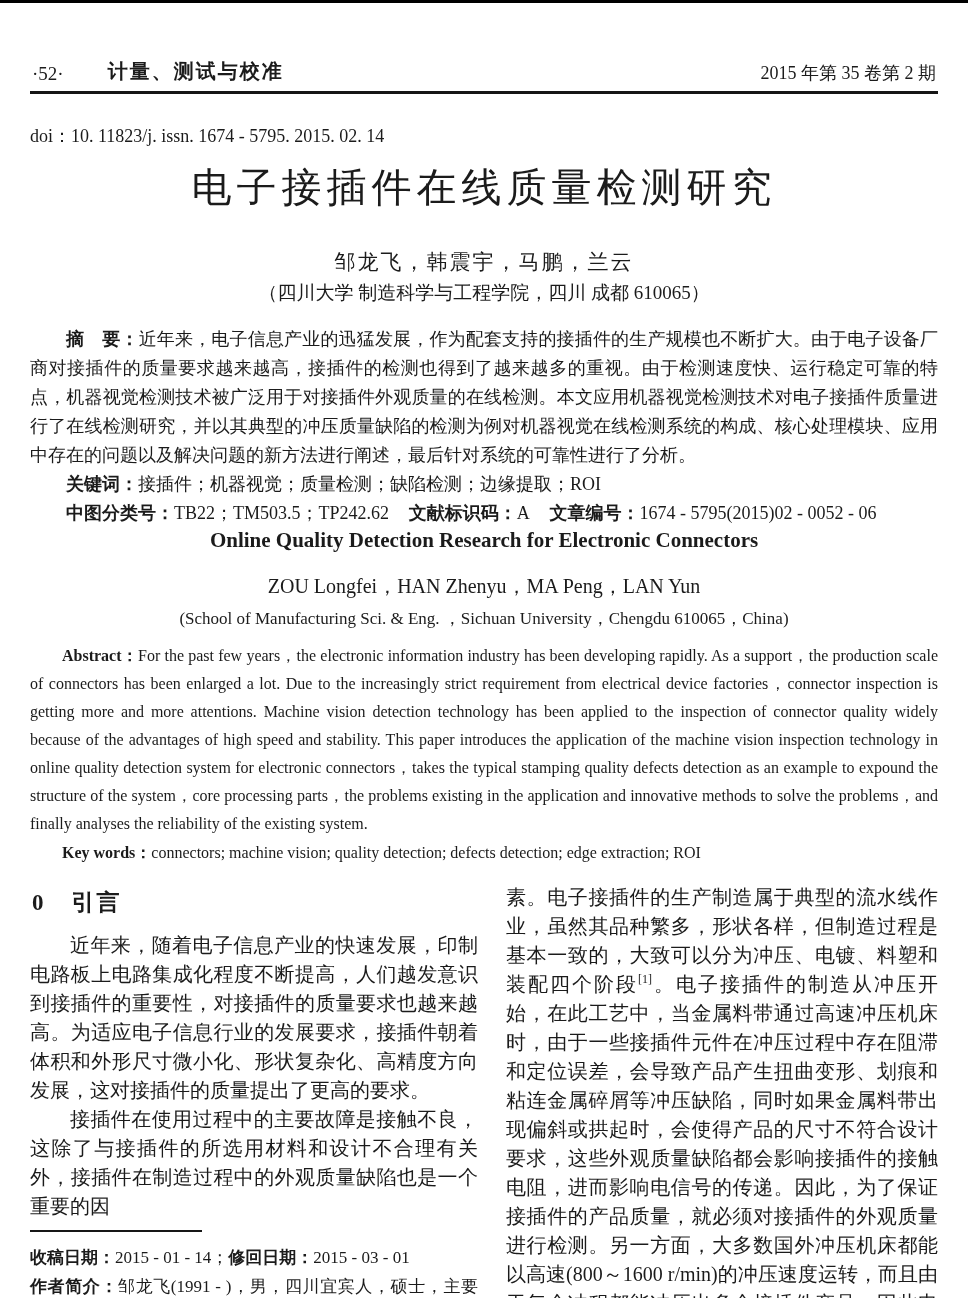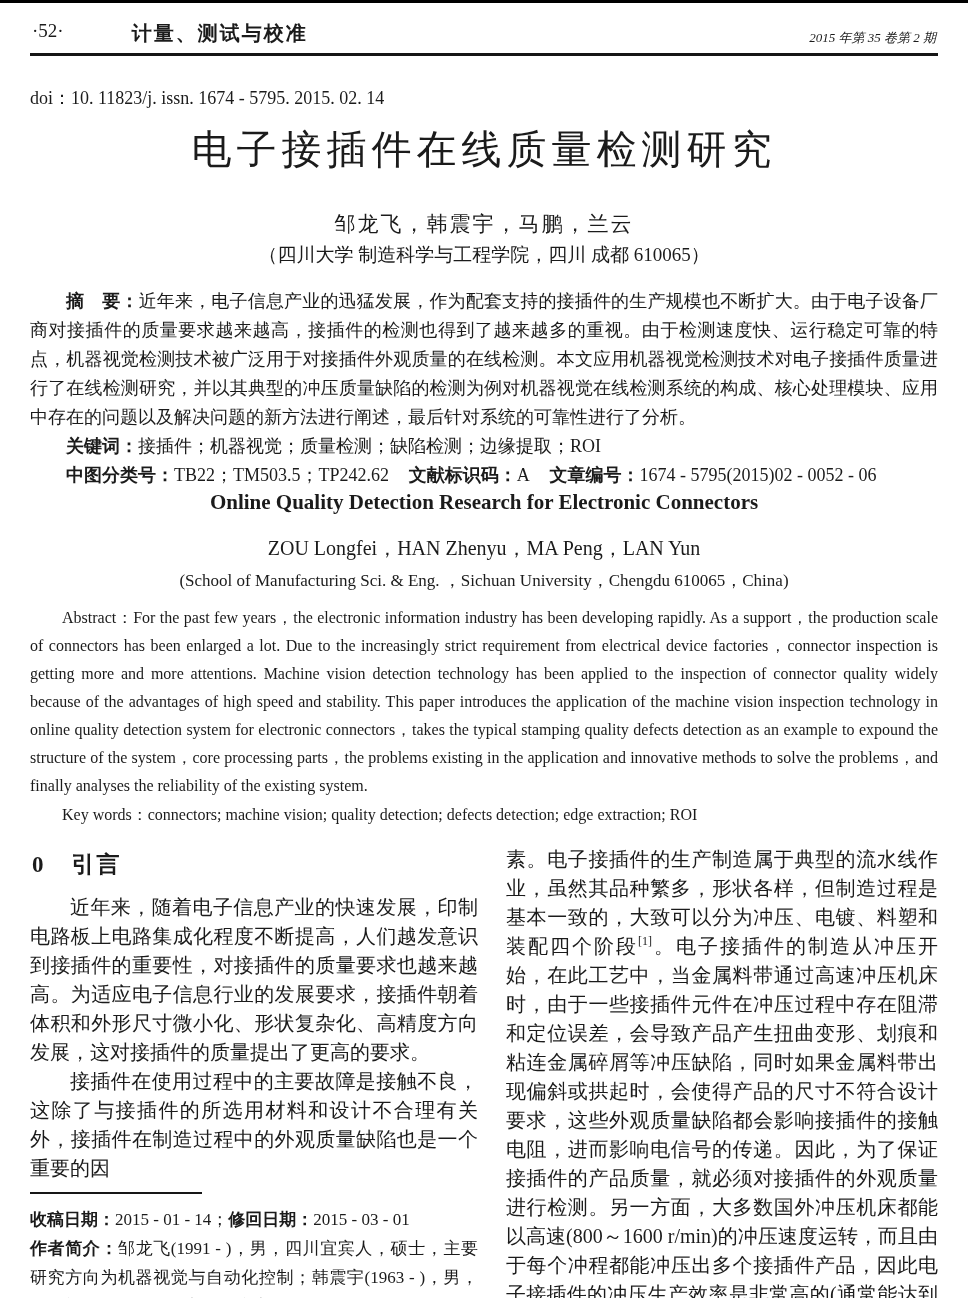--- a/index.html
+++ b/index.html
@@ -14,24 +14,24 @@
   }
   .scan-edge { position:absolute; top:0; left:0; right:0; height:3px; background:#000; }
   .content { padding:0 30px; }
 
   
   .page-header {
     display:flex; justify-content:space-between; align-items:flex-end;
     padding:20px 2px 6px 2px;
     border-bottom:3px solid #161616;
   }
-  .header-left { display:flex; align-items:flex-start; gap:68px; }
+  .header-left { display:flex; align-items:flex-end; gap:44px; }
   .page-number { font-size:19px; }
-  .journal-section { font-family:"Liberation Sans","DejaVu Sans",sans-serif; font-weight:bold; font-size:20px; letter-spacing:2px; }
-  .issue-info { font-size:13px;font-style:italic; }
+  .journal-section { font-family:"Liberation Sans","DejaVu Sans",sans-serif; font-weight:bold; font-size:20px; letter-spacing:2px;margin-top:38px; }
+  .issue-info { font-size:18px; }
 
   .doi-line { margin-top:30px; font-size:18px; }
 
   .title-cn {
     margin-top:12px; text-align:center;
     font-family:"Liberation Sans","DejaVu Sans",sans-serif;
     font-weight:normal; font-size:40px; letter-spacing:5px;
   }
   .authors-cn { margin-top:33px; text-align:center; font-size:21px; letter-spacing:2px; }
   .affil-cn   { margin-top:4px;  text-align:center; font-size:19px; }
@@ -41,21 +41,21 @@
   .lbl {
     font-family:"Liberation Sans","DejaVu Sans",sans-serif;
     font-weight:bold;
   }
   .meta-gap { margin-left:1.1em; }
 
   .en-title   { text-align:center; font-weight:bold; font-size:21px; }
   .en-authors { margin-top:20px; text-align:center; font-size:20px; }
   .en-affil   { margin-top:7px;  text-align:center; font-size:17px; }
   .en-abstract{ margin-top:12px; font-size:16px; line-height:28px; text-align:justify; text-indent:2em; }
-  .en-abstract .lbl, .en-kw .lbl { font-family:"Liberation Serif","DejaVu Serif",serif; font-weight:normal;margin-top:24px; }
+  .en-abstract .lbl, .en-kw .lbl { font-family:"Liberation Serif","DejaVu Serif",serif; font-weight:bold;margin-top:24px; }
   .en-kw      { font-size:16px; line-height:28px; text-indent:2em; margin-top:1px; }
 
   .columns { display:flex; gap:28px; margin-top:13px; }
   .col-left  { width:450px; }
   .col-right { width:434px; }
 
   .section-heading { display:flex; align-items:baseline; gap:28px; margin:7px 0 13px 2px; }
   .section-number { font-weight:bold; font-size:23px; }
   .section-title  { font-family:Liberation Serif, serif; font-weight:bold; font-size:23px; letter-spacing:2px; }
 

